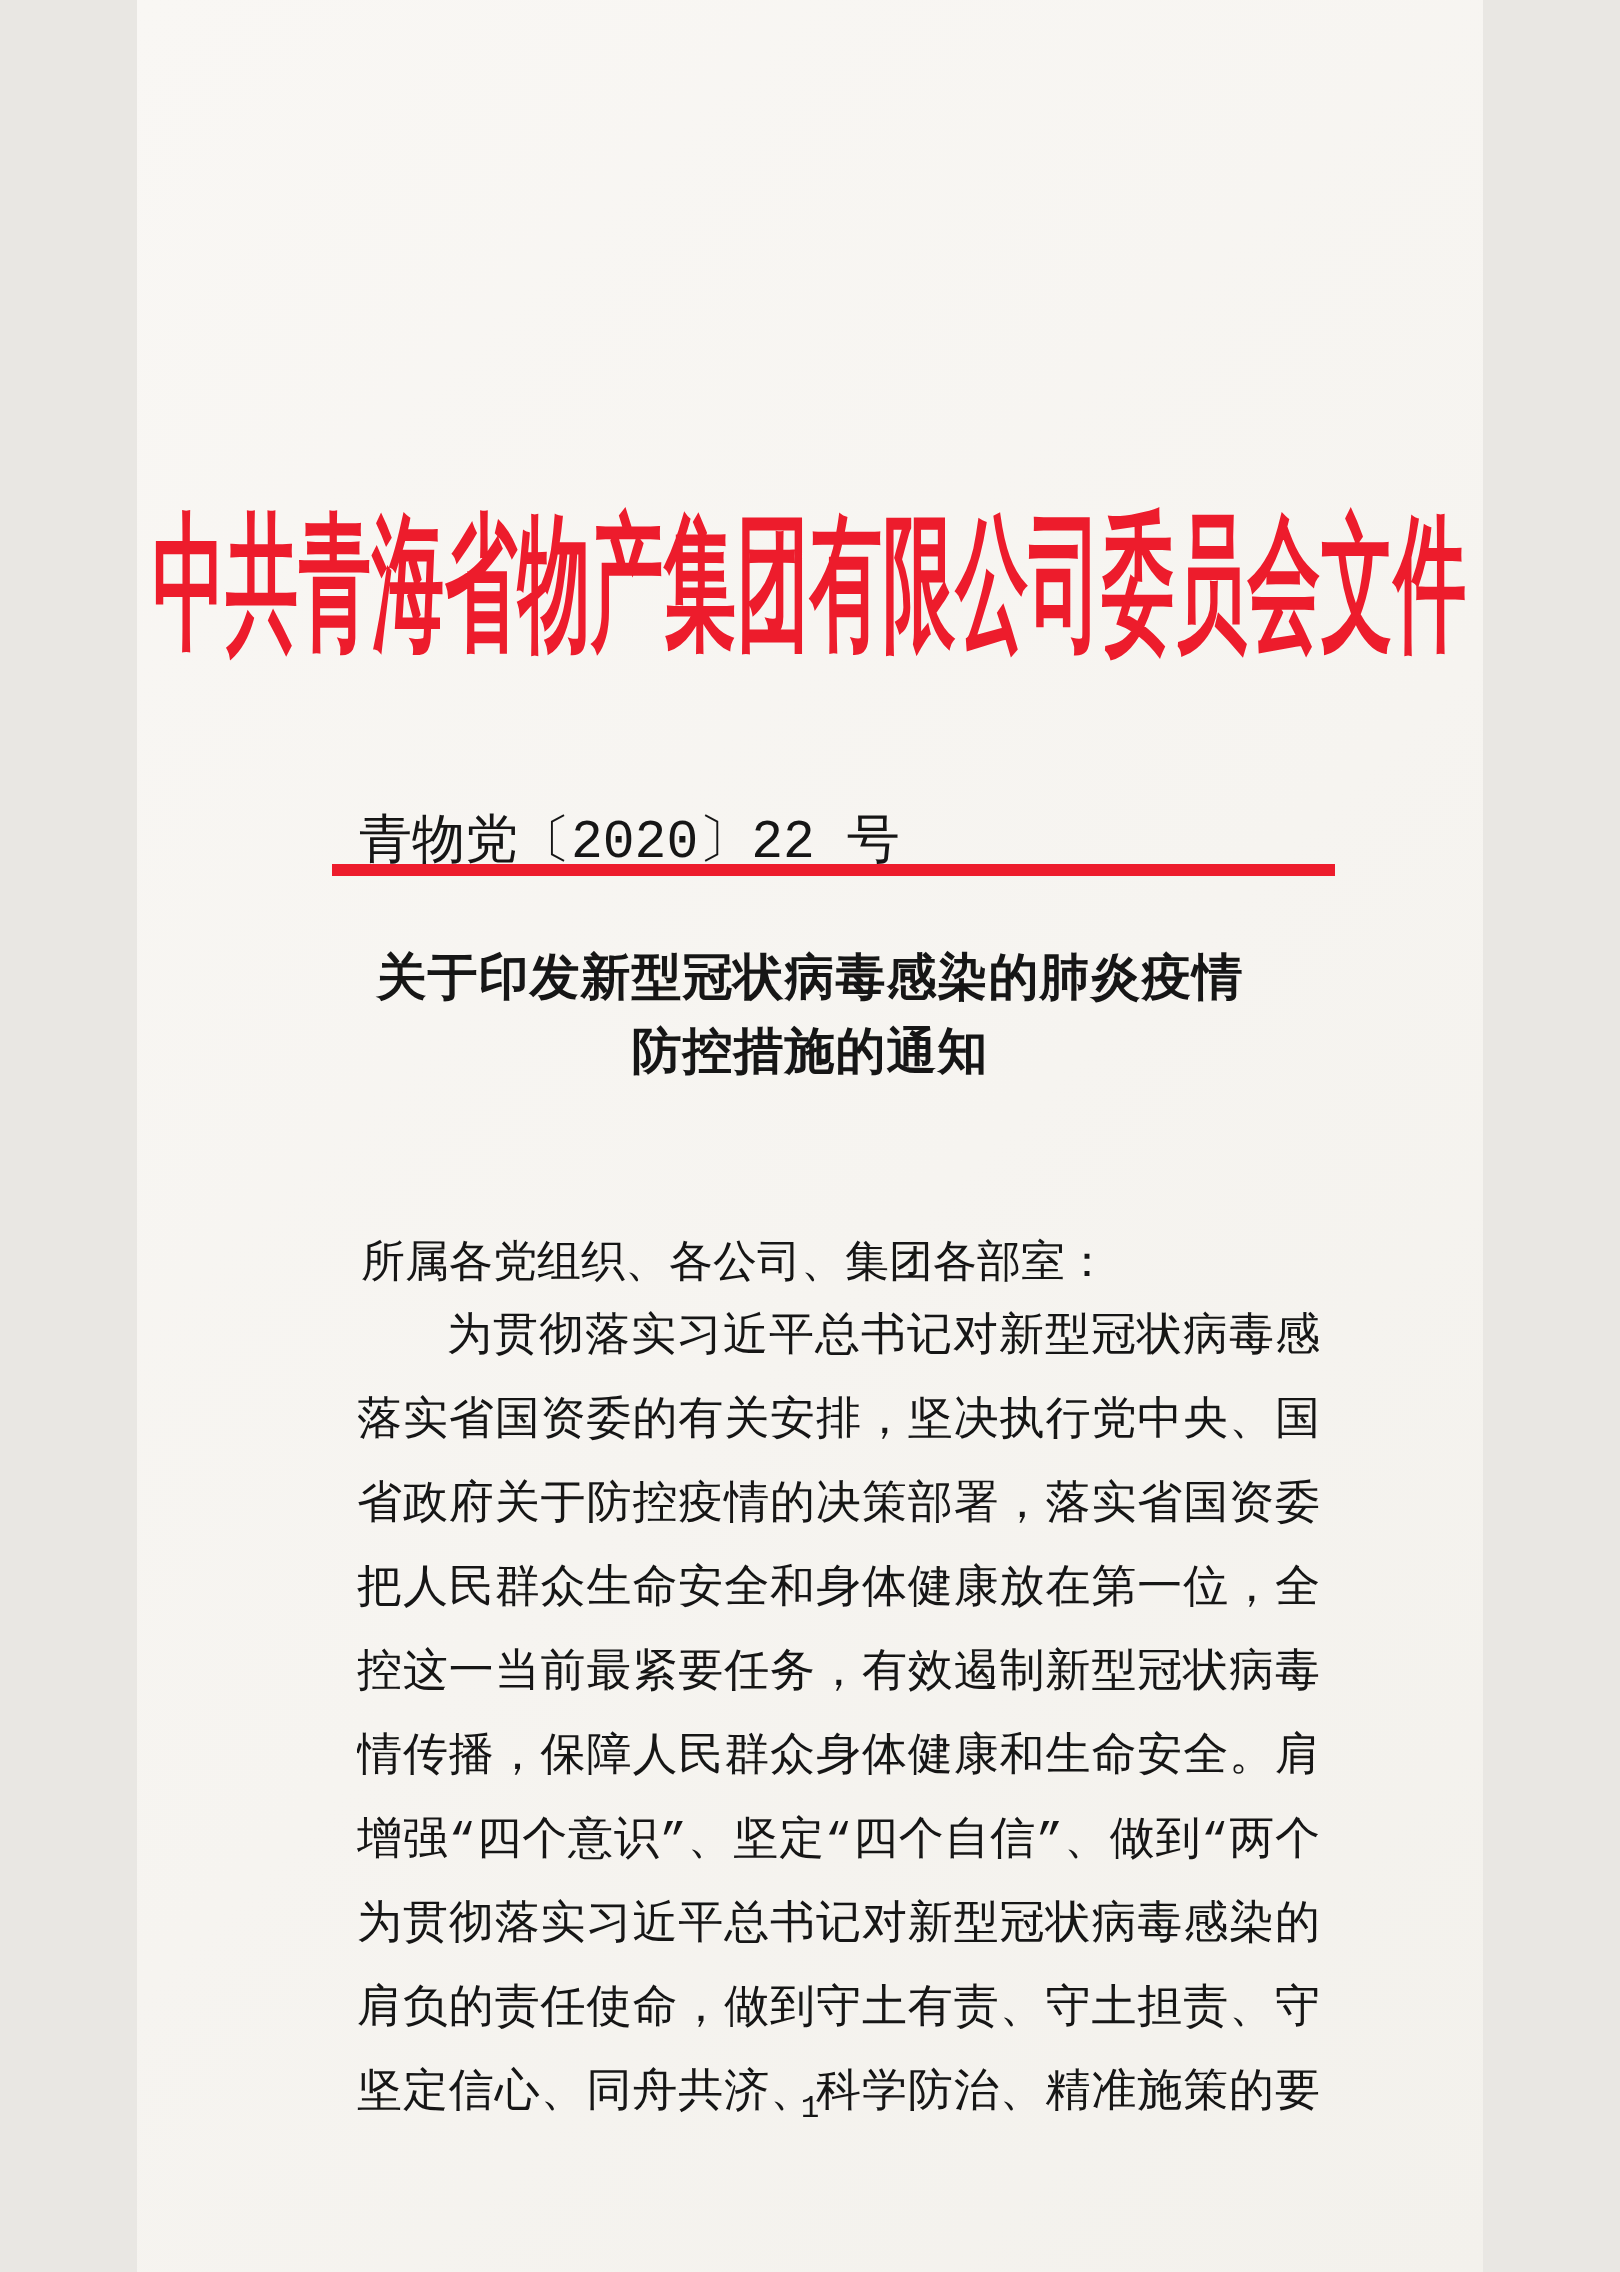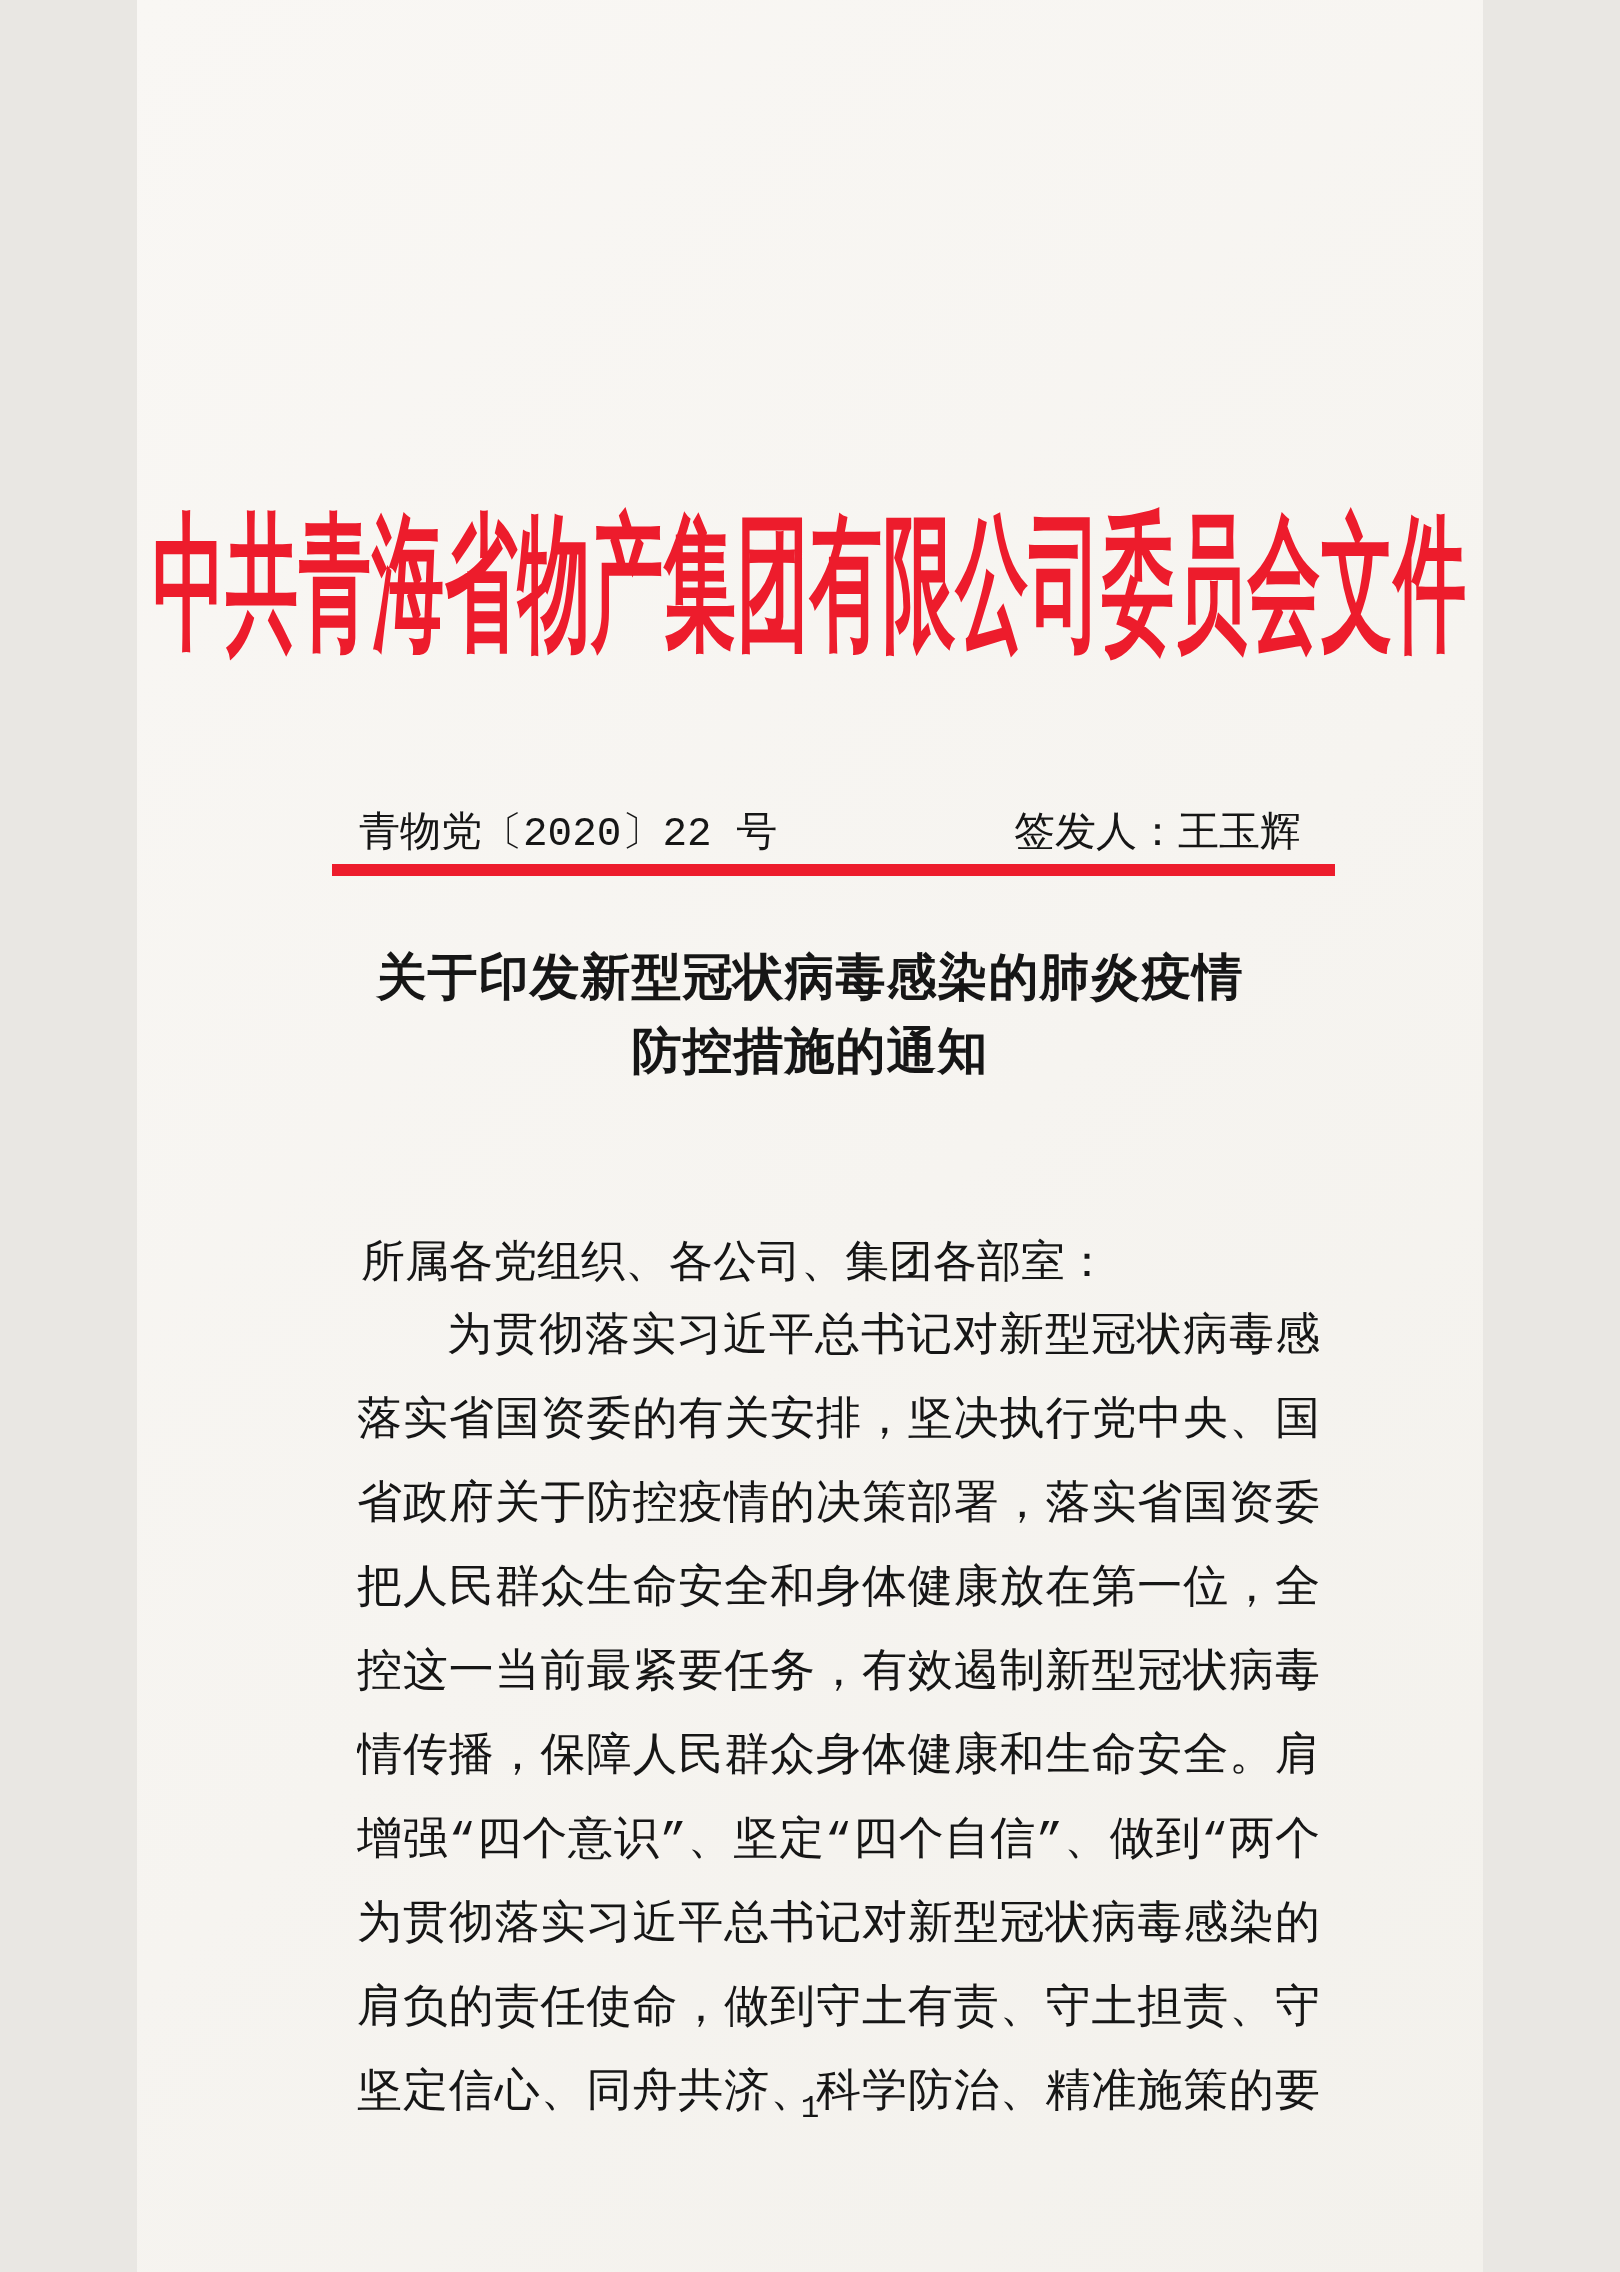--- a/index.html
+++ b/index.html
@@ -33,21 +33,21 @@
   }
   
   .meta-row {
     position: absolute;
     top: 804px;
     left: 222px;
     right: 182px;
     display: flex;
     justify-content: space-between;
     align-items: baseline;
-    font-size: 41px;
+    font-size: 53px;
     white-space: nowrap;
   }
   .red-rule {
     position: absolute;
     top: 864px;
     left: 195px;
     right: 148px;
     height: 12px;
   }
   
@@ -101,21 +101,20 @@
 </style>
 </head>
 <body>
 
 <div class="page">
 
   <div class="letterhead" style="color:#ed1c2c;">中共青海省物产集团有限公司委员会文件</div>
 
   <div class="meta-row">
     <span>青物党〔2020〕22 号</span>
-    <span>签发人：王玉辉</span>
   </div>
 
   <div class="red-rule" style="background:#ed1c2c;"></div>
 
   <div class="doc-title">
     <div>关于印发新型冠状病毒感染的肺炎疫情</div>
     <div>防控措施的通知</div>
   </div>
 
   <div class="salutation">所属各党组织、各公司、集团各部室：</div>

